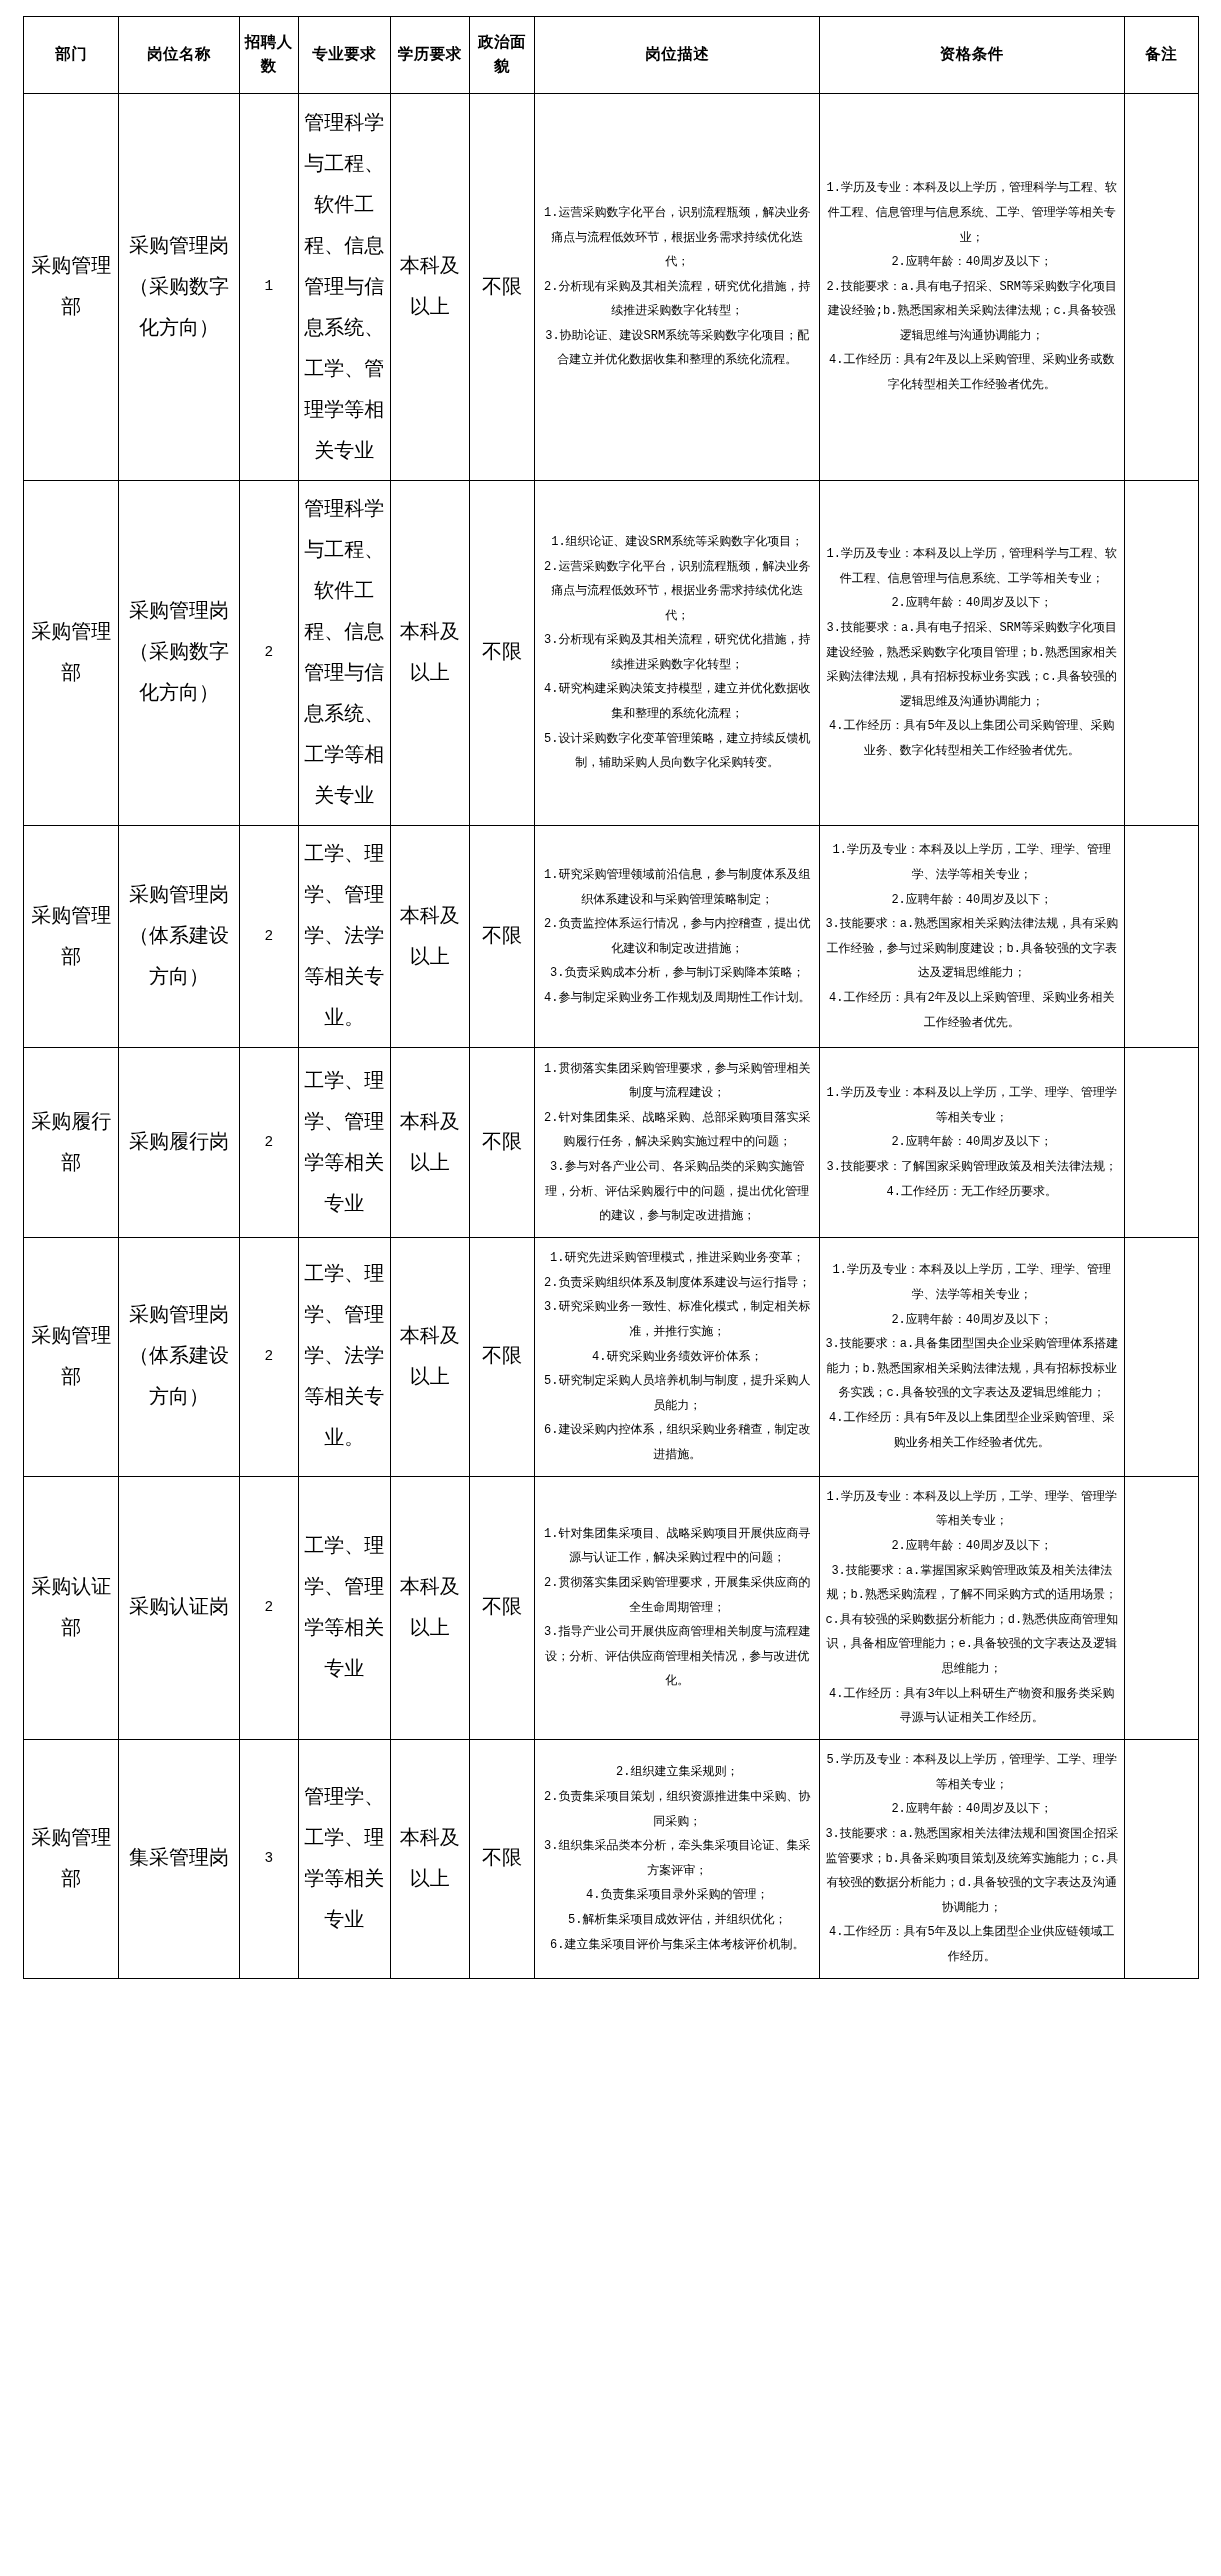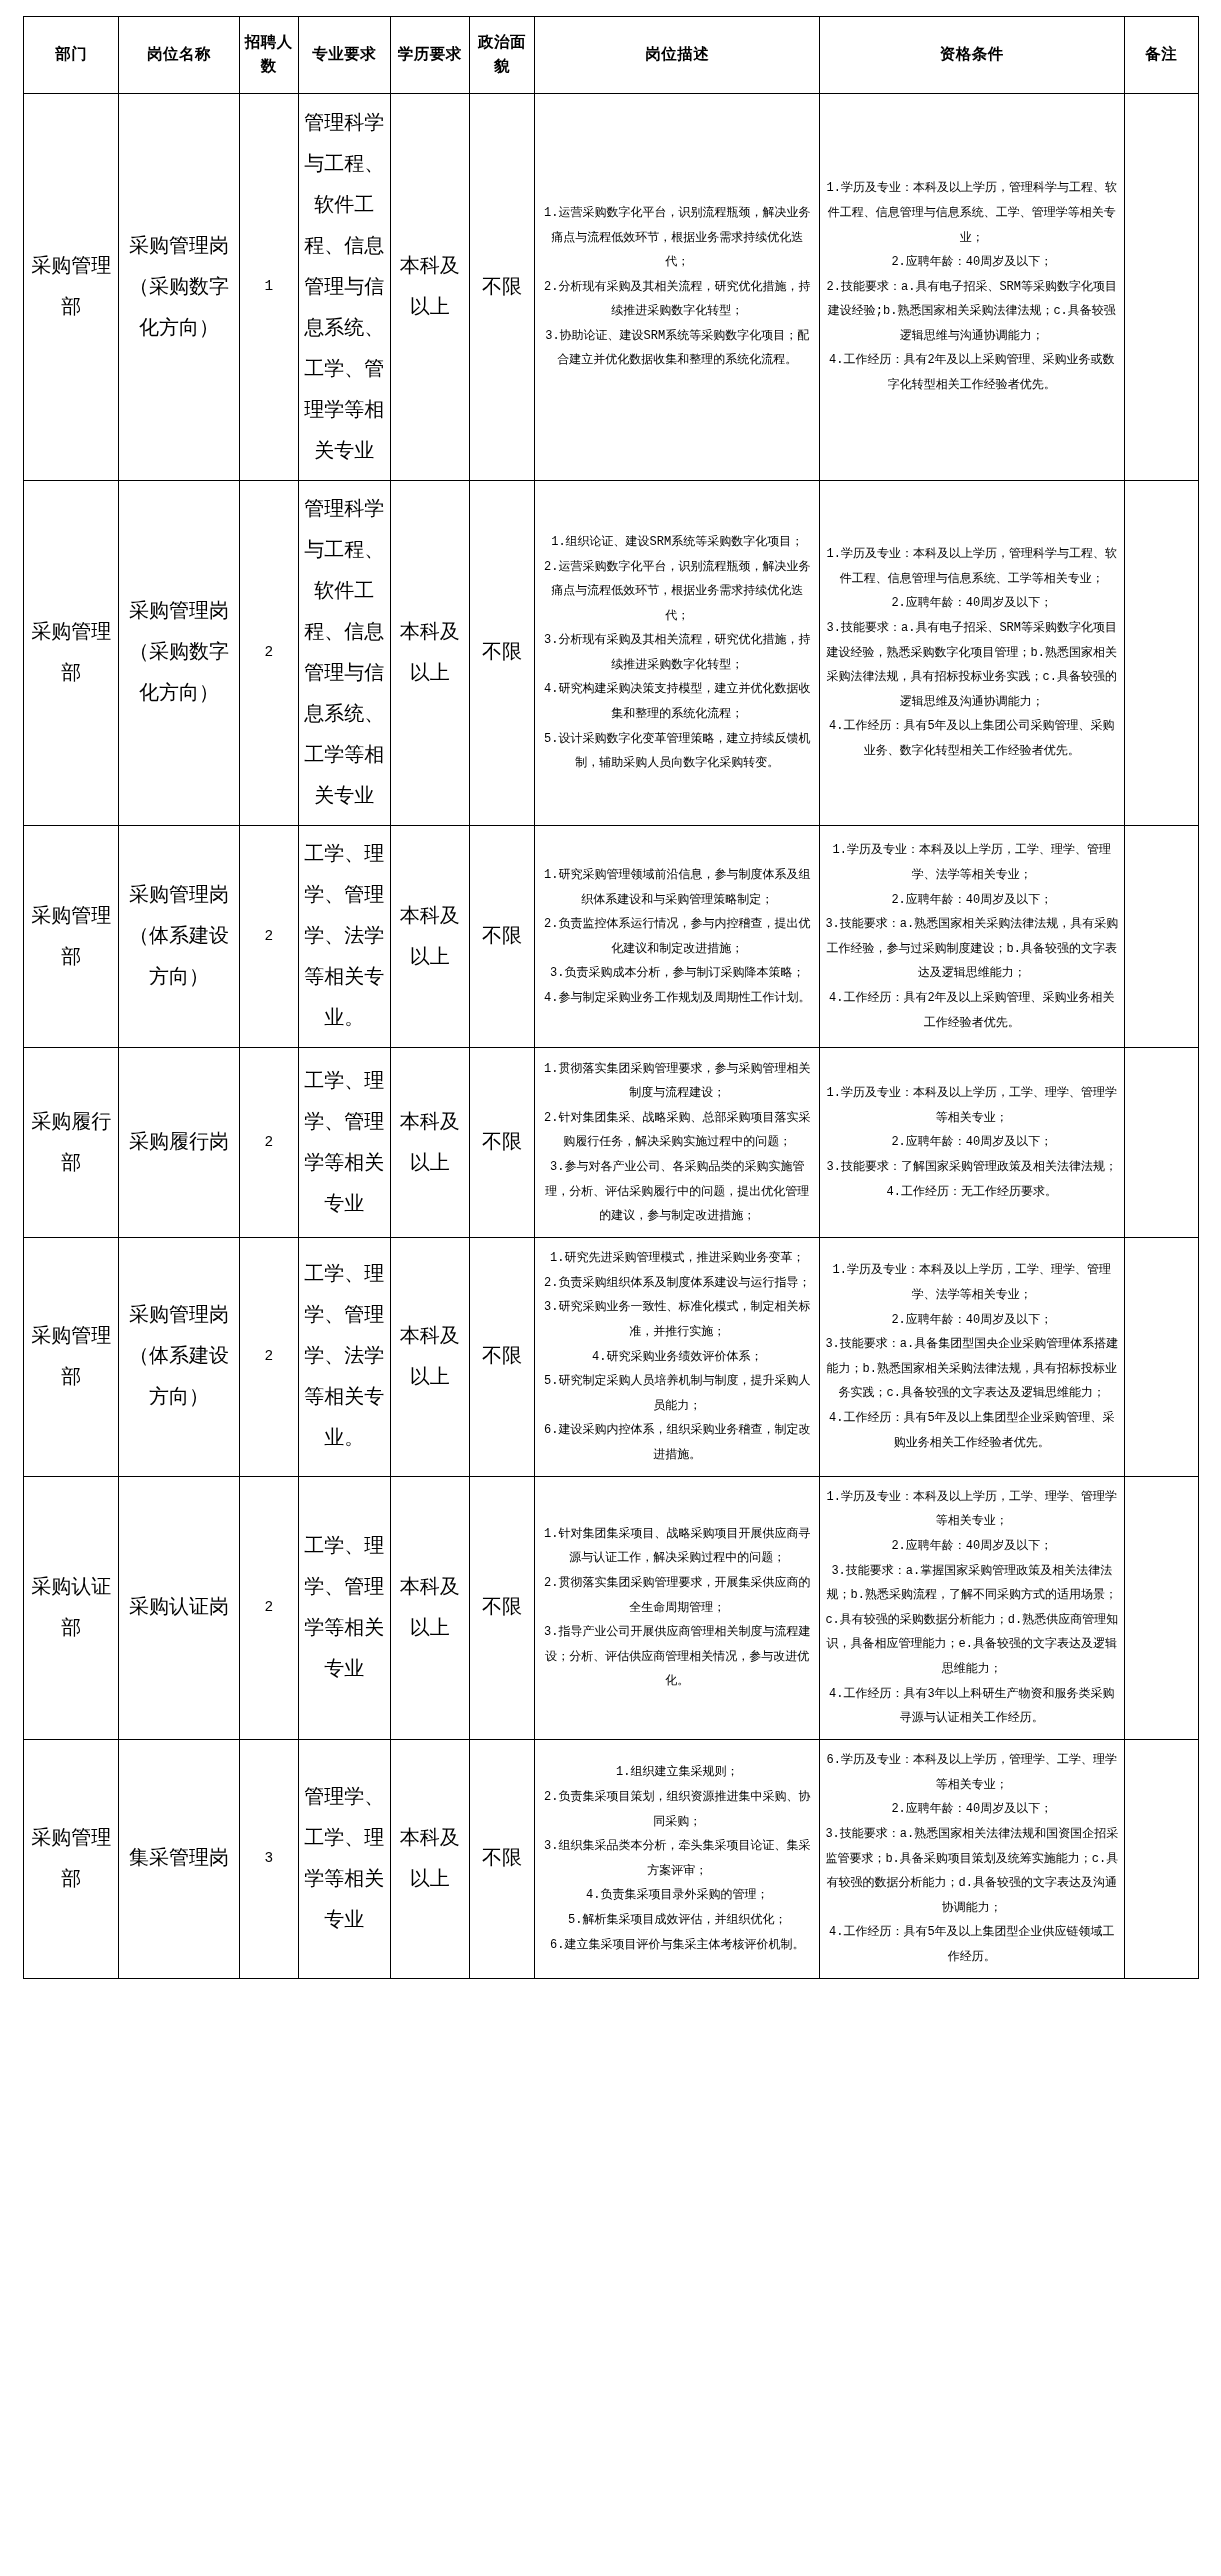--- a/index.html
+++ b/index.html
@@ -318,29 +318,29 @@
           <td class="major">
             <span class="cellline">管理学、工学、理学等相关专业</span>
           </td>
           <td class="edu">
             <span class="cellline">本科及以上</span>
           </td>
           <td class="pol">
             <span class="cellline">不限</span>
           </td>
           <td class="desc">
-            <span class="cellline">1.组织建立集采规则；</span>
+            <span class="cellline">2.组织建立集采规则；</span>
             <span class="cellline">2.负责集采项目策划，组织资源推进集中采购、协同采购；</span>
             <span class="cellline">3.组织集采品类本分析，牵头集采项目论证、集采方案评审；</span>
             <span class="cellline">4.负责集采项目录外采购的管理；</span>
             <span class="cellline">5.解析集采项目成效评估，并组织优化；</span>
             <span class="cellline">6.建立集采项目评价与集采主体考核评价机制。</span>
           </td>
           <td class="qual">
-            <span class="cellline">6.学历及专业：本科及以上学历，管理学、工学、理学等相关专业；</span>
+            <span class="cellline">5.学历及专业：本科及以上学历，管理学、工学、理学等相关专业；</span>
             <span class="cellline">2.应聘年龄：40周岁及以下；</span>
             <span class="cellline">3.技能要求：a.熟悉国家相关法律法规和国资国企招采监管要求；b.具备采购项目策划及统筹实施能力；c.具有较强的数据分析能力；d.具备较强的文字表达及沟通协调能力；</span>
             <span class="cellline">4.工作经历：具有5年及以上集团型企业供应链领域工作经历。</span>
           </td>
           <td class="note">
             <span class="cellline"></span>
           </td>
         </tr>
       </tbody>
   </table>

